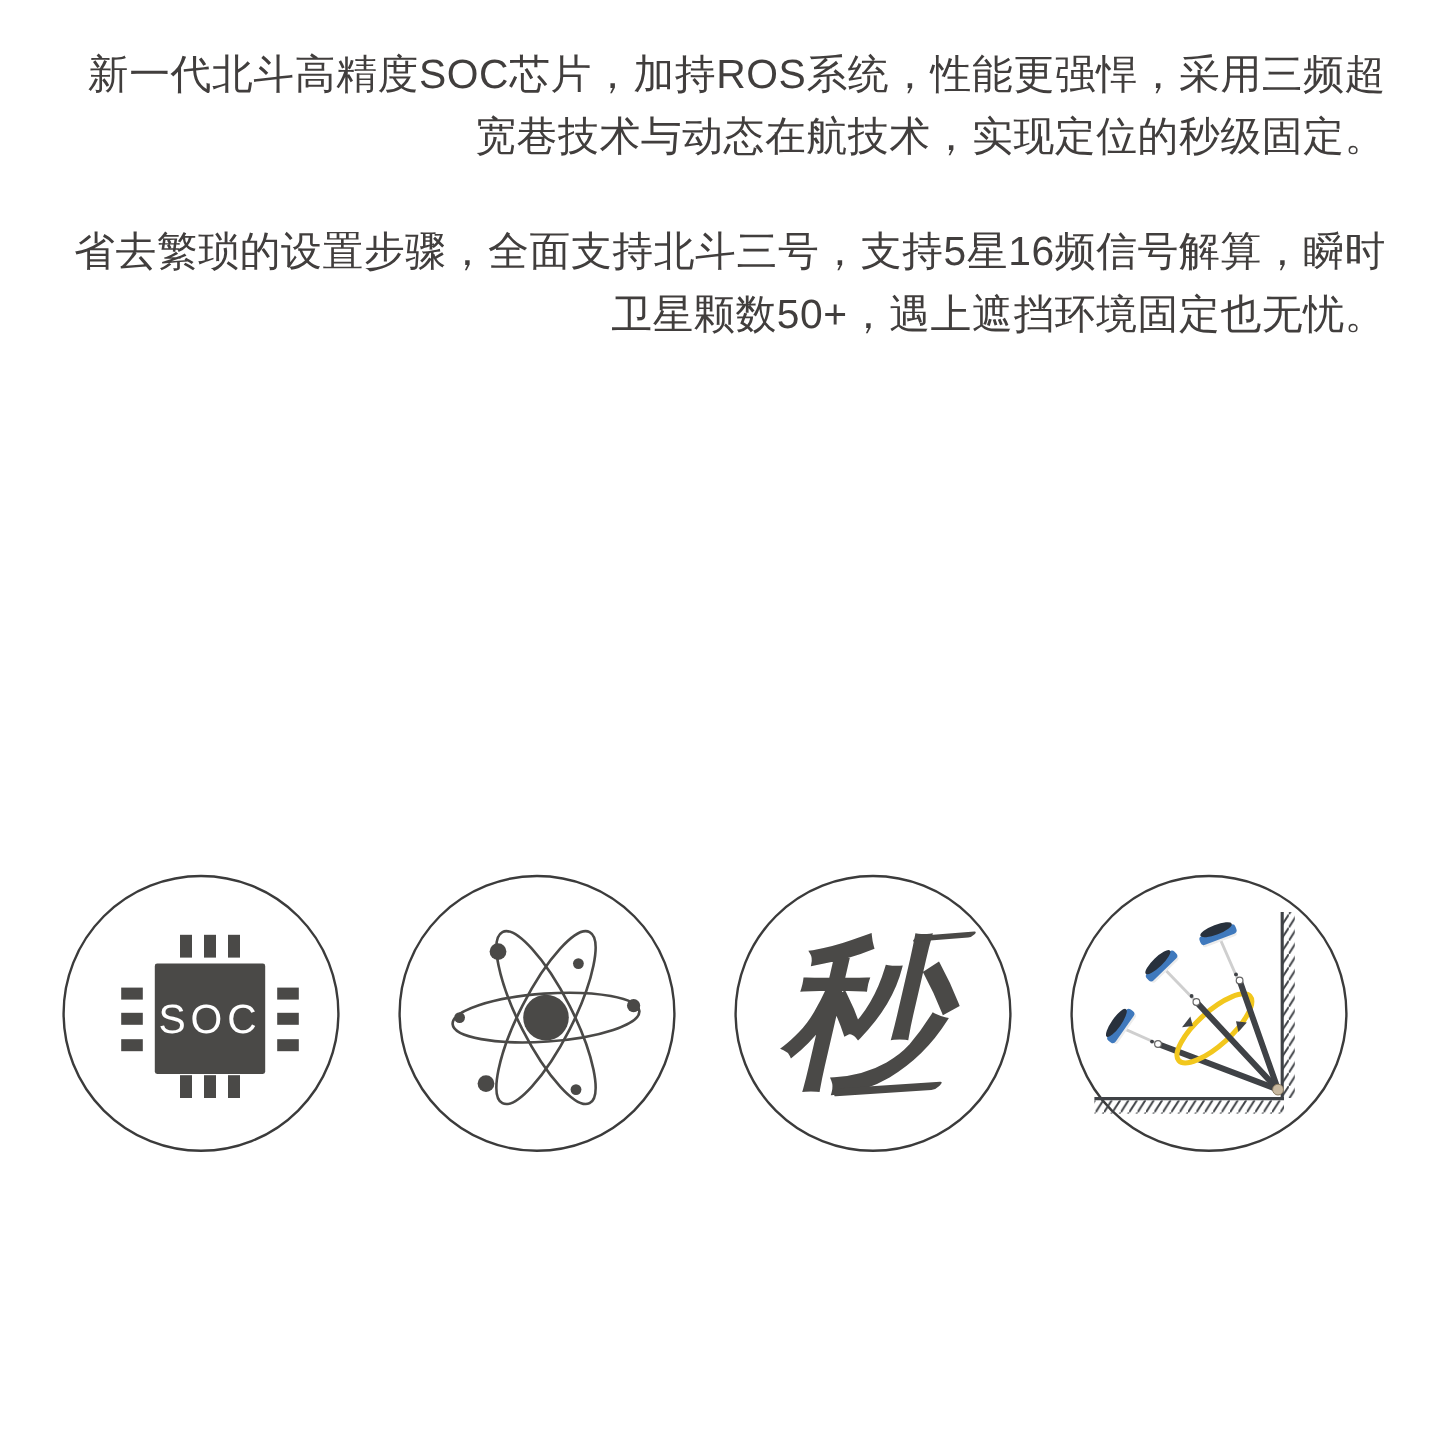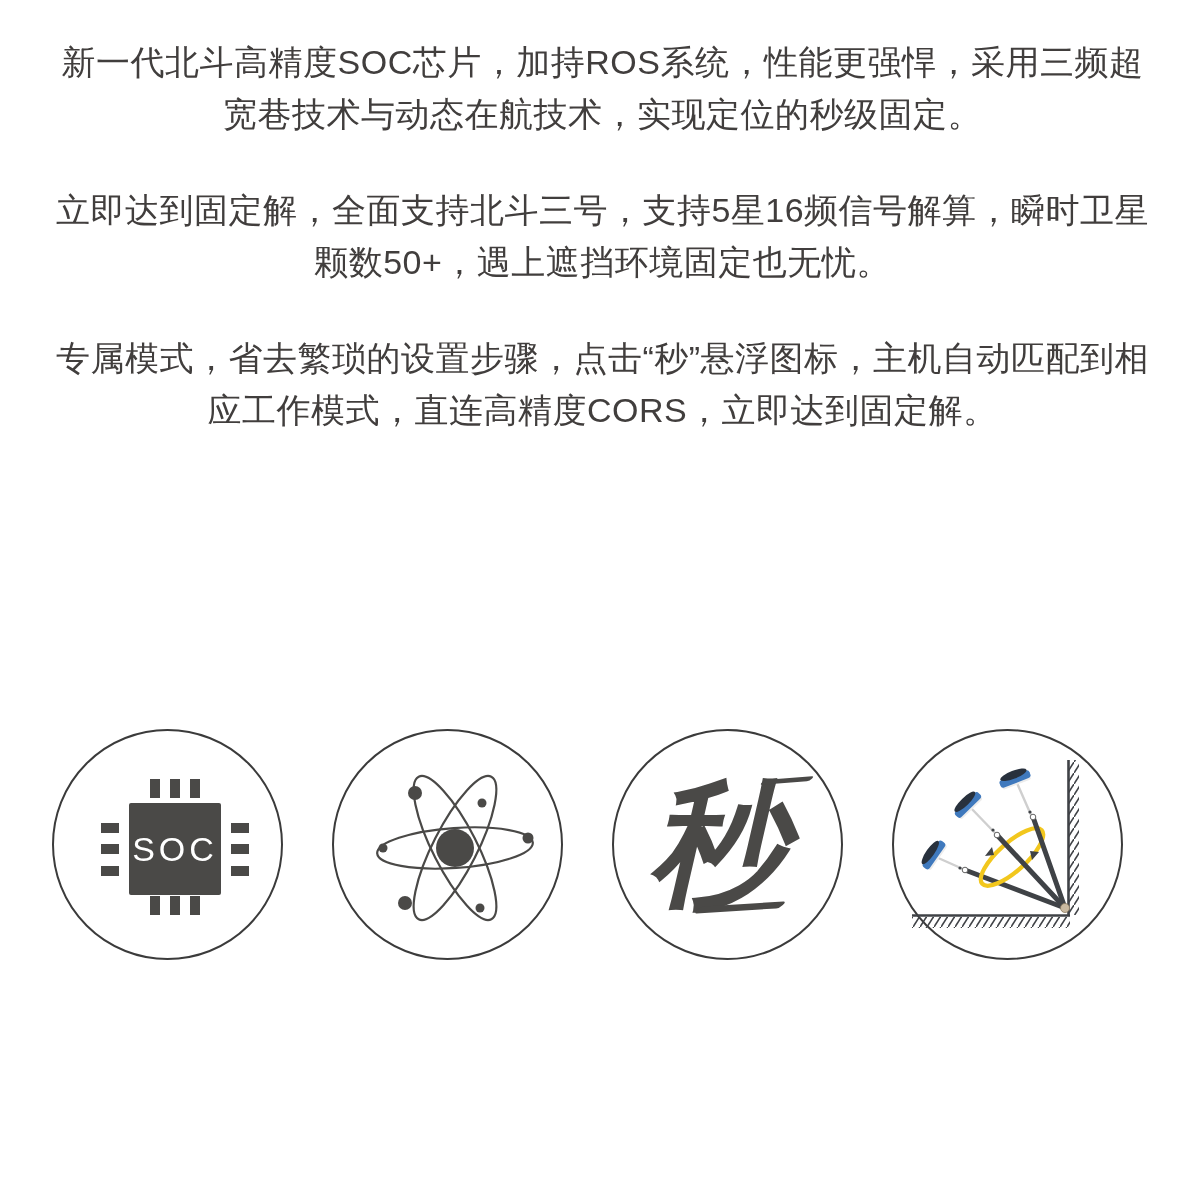--- a/index.html
+++ b/index.html
@@ -11,21 +11,21 @@
   body{
     width:1200px;height:1200px;position:relative;overflow:hidden;
     font-family:"Liberation Sans","DejaVu Sans",sans-serif;
   }
   .text-block{
     position:absolute;left:50px;top:36px;width:1105px;
   }
   .text-block p{
     font-size:34px;line-height:52px;color:var(--text);
     margin-bottom:44px;letter-spacing:0.5px;
-    font-weight:400;text-align:center;
+    font-weight:400;text-align:right;
   }
   .icons-row{
     position:absolute;left:0;top:729px;width:1012px;height:231px;padding-left:36px;
   }
   .circle{
     position:absolute;top:0;width:231px;height:231px;
     border:2px solid var(--circle-stroke);border-radius:50%;
     background:#fff;
   }
   .circle svg{position:absolute;left:-2px;top:-2px;}
@@ -45,22 +45,21 @@
   .speed-line.bottom{
     left:86px;top:173px;width:80px;height:7px;
     transform:skewX(-48deg) rotate(-4deg);
   }
 </style>
 </head>
 <body>
 
 <div class="text-block">
   <p>新一代北斗高精度SOC芯片，加持ROS系统，性能更强悍，采用三频超宽巷技术与动态在航技术，实现定位的秒级固定。</p>
-  <p>立即达到固定解，全面支持北斗三号，支持5星16频信号解算，瞬时卫星颗数50+，遇上遮挡环境固定也无忧。</p>
-  <p>专属模式，省去繁琐的设置步骤，点击“秒”悬浮图标，主机自动匹配到相应工作模式，直连高精度CORS，立即达到固定解。</p>
+  <p>省去繁琐的设置步骤，全面支持北斗三号，支持5星16频信号解算，瞬时卫星颗数50+，遇上遮挡环境固定也无忧。</p>
 </div>
 
 <div class="icons-row">
 
   <div class="circle" style="left:52px">
     <svg width="231" height="231" viewBox="0 0 231 231">
       <g fill="var(--icon)">
         <rect x="98" y="50" width="10" height="19"></rect>
         <rect x="118" y="50" width="10" height="19"></rect>
         <rect x="138" y="50" width="10" height="19"></rect>

